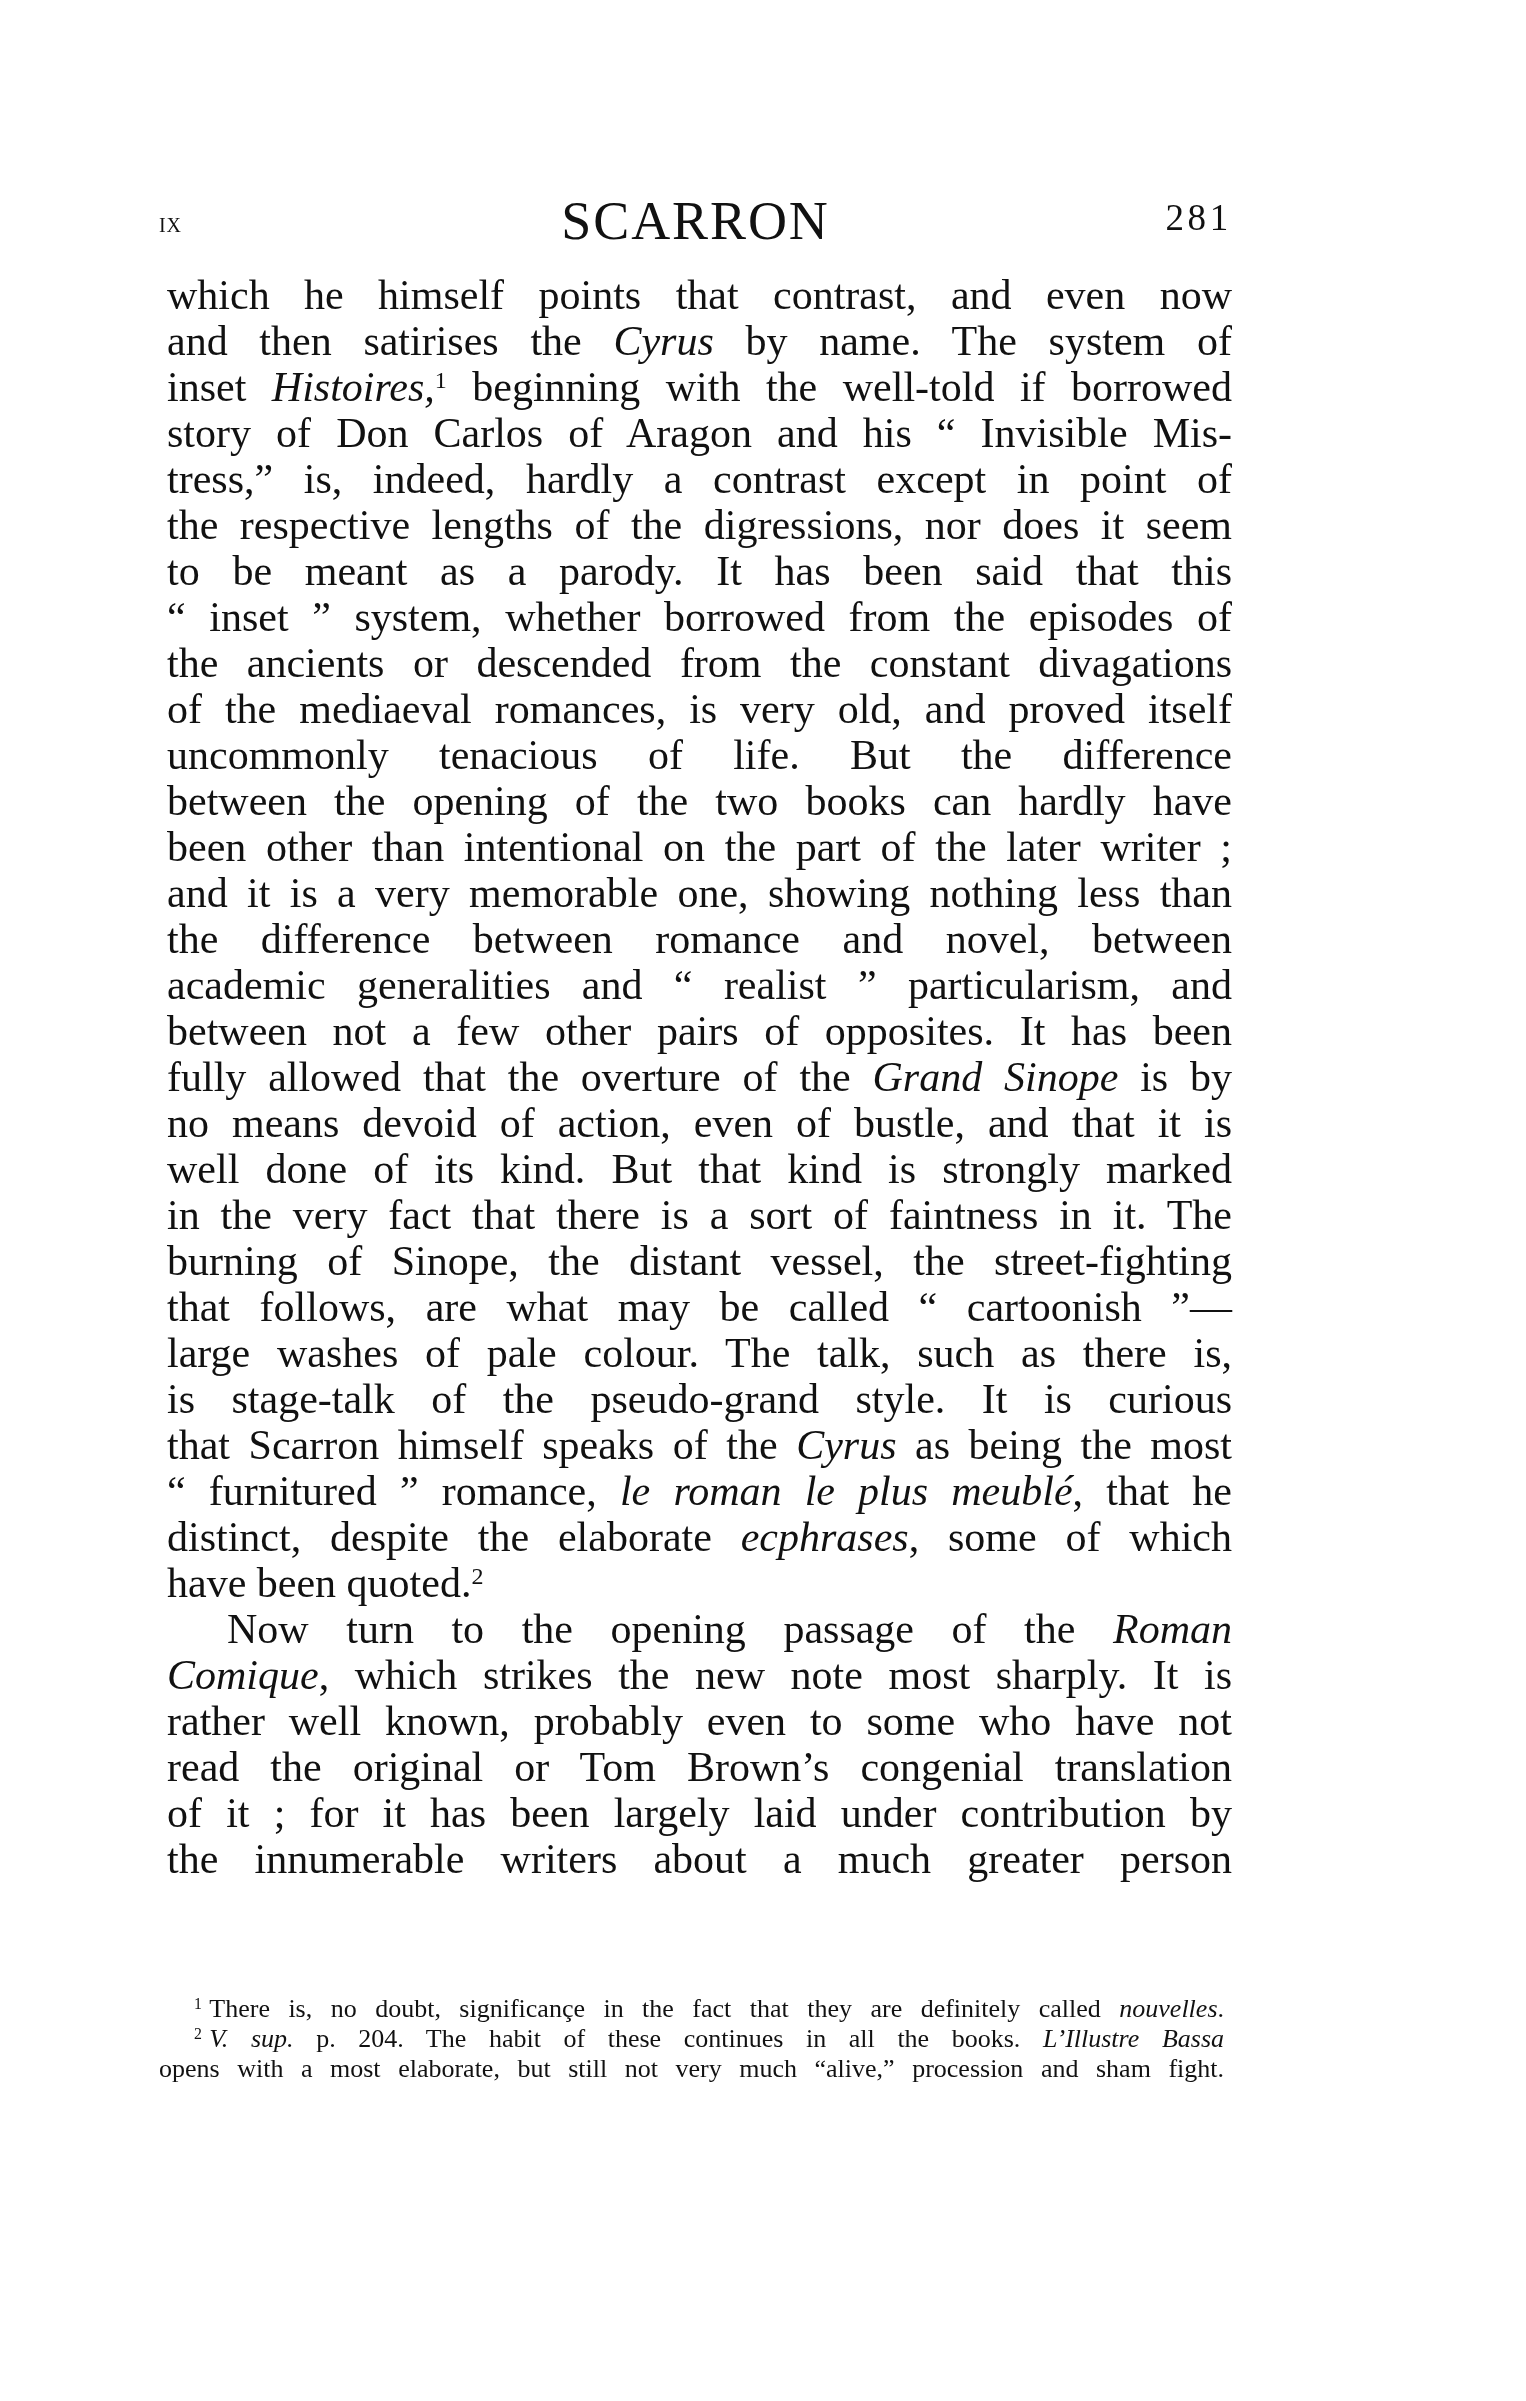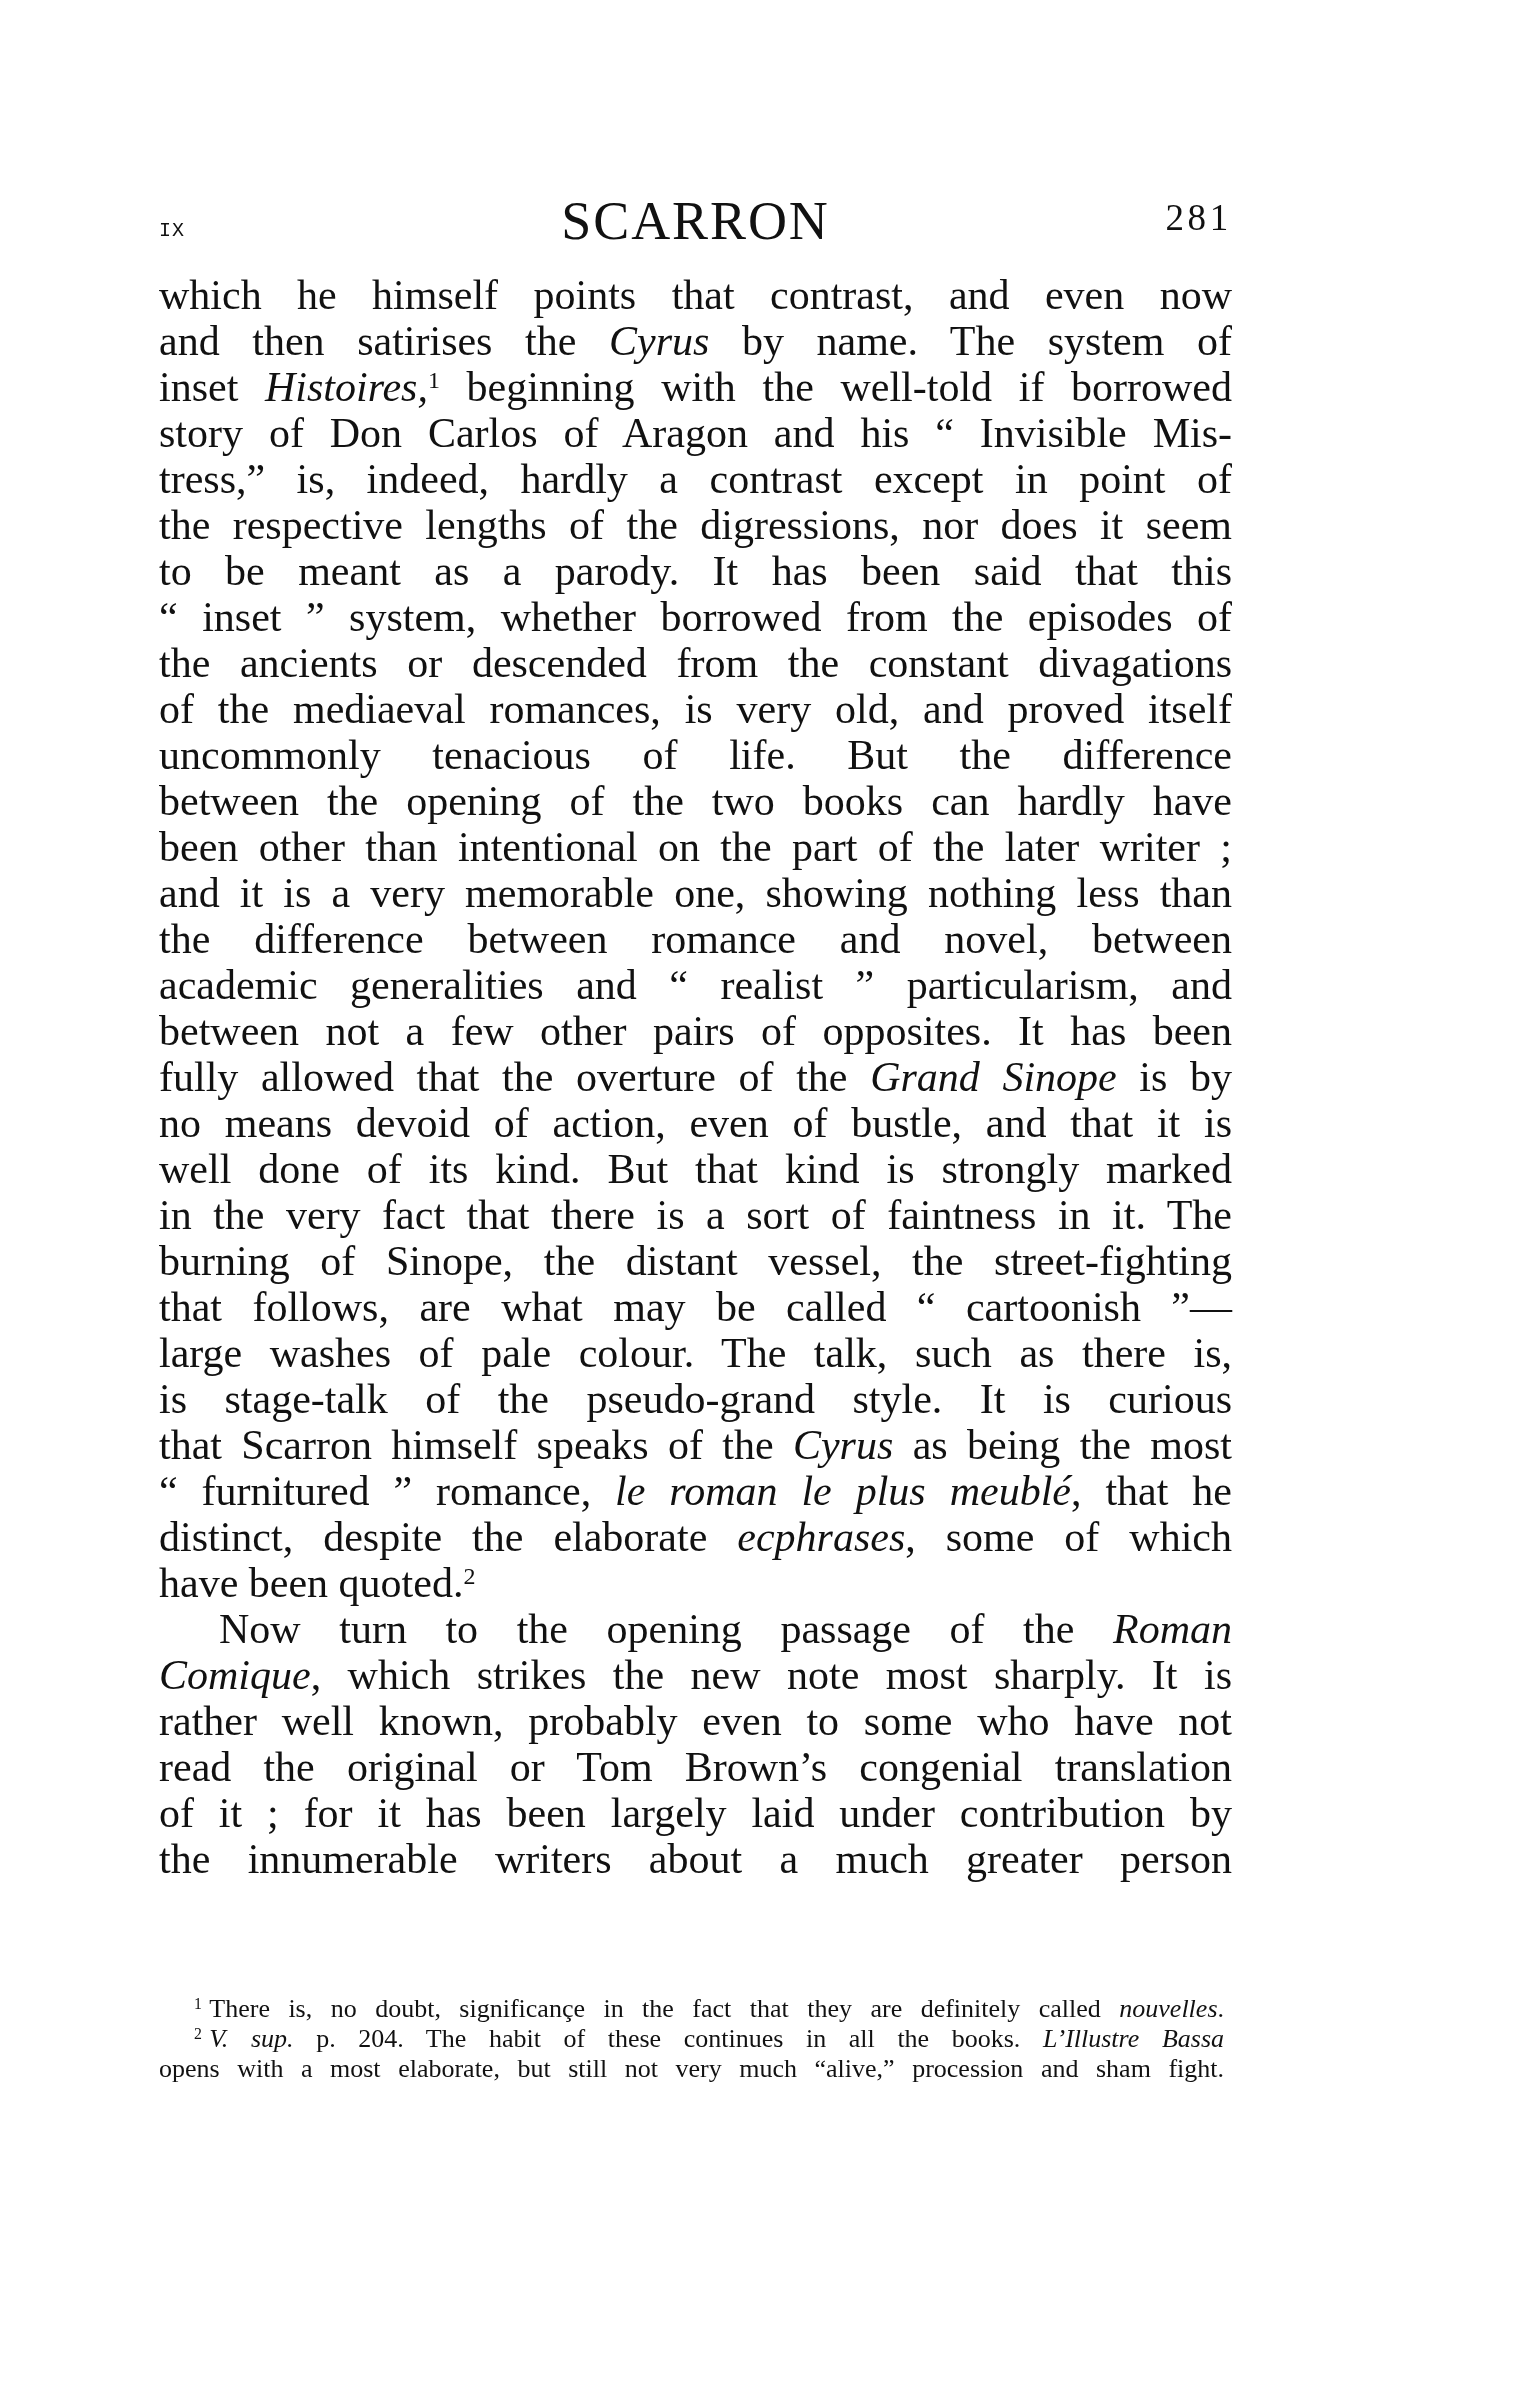--- a/index.html
+++ b/index.html
@@ -23,26 +23,25 @@
   .running-head {
     position: absolute;
     left: 159px;
     width: 1073px;
     top: 190px;
     height: 52px;
   }
   .rh-chapter {
     position: absolute;
     left: 0;
-    top: 23px;
+    top: 17px;
     font-size: 28px;
     letter-spacing: 0.9px;
     font-variant: small-caps;
     text-transform: lowercase;
-    font-family: Liberation Mono, monospace;
   }
   .rh-title {
     position: absolute;
     left: 0; right: 0;
     text-align: center;
     top: 0;
     font-size: 54px;
     letter-spacing: 1.9px;
   }
   .rh-page {
@@ -60,20 +59,21 @@
   }
   .line {
     display: block;
     height: 46px;
     line-height: 46px;
     font-size: 42px;
     white-space: nowrap;
     text-align: justify;
     text-align-last: justify;
     overflow: visible;
+    margin-left: 8px;
   }
   .line.last {
     text-align: right;
     text-align-last: left;
   }
   .line.indent {
     padding-left: 60px;
   }
   .line i, .fn i {
     font-style: italic;

